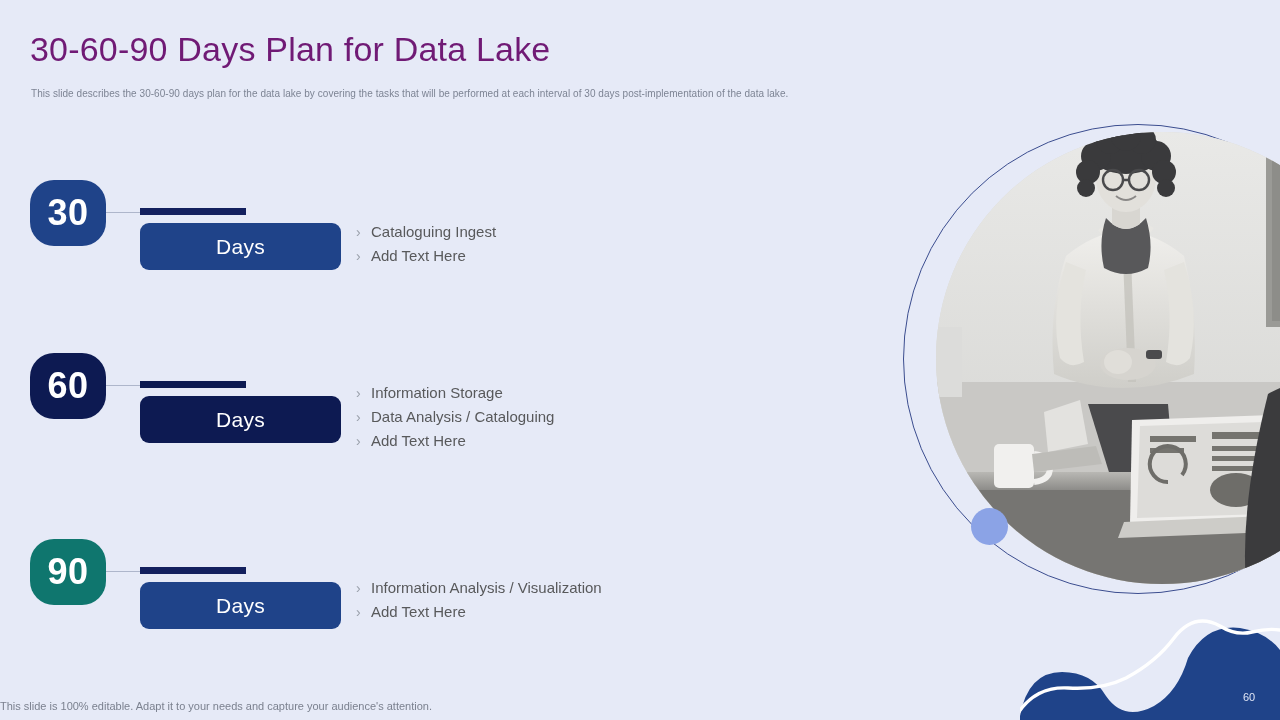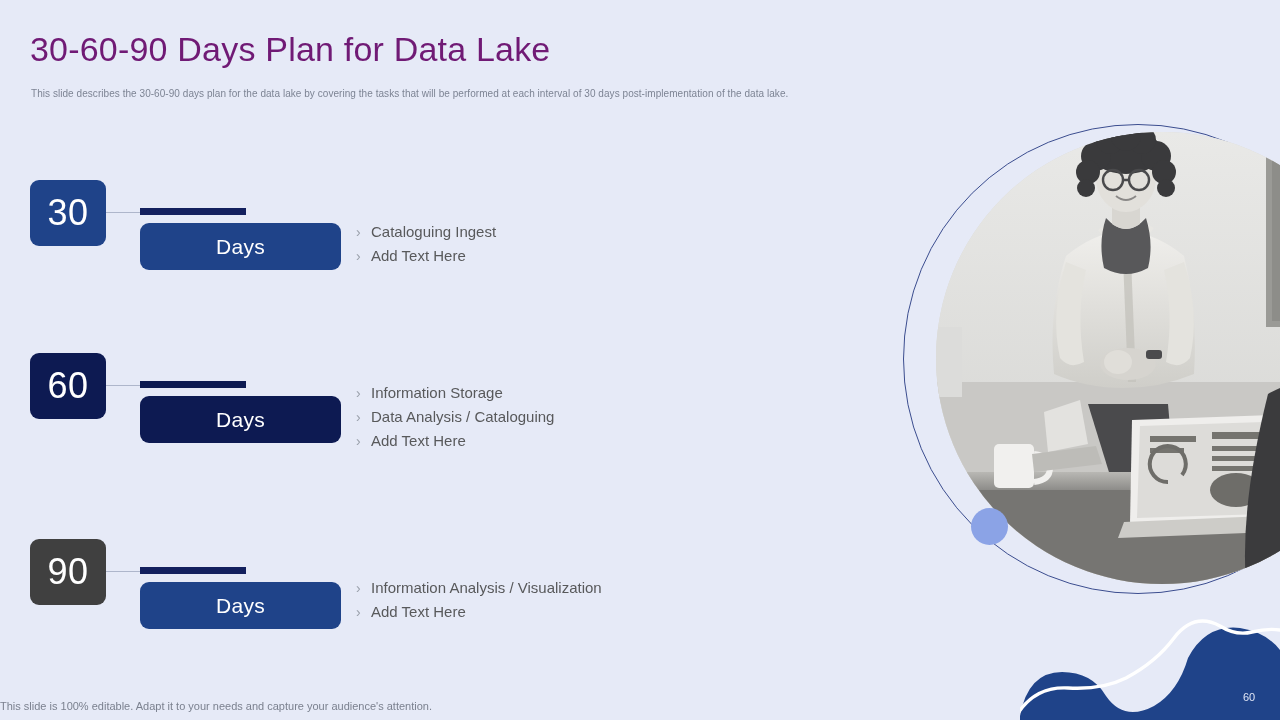--- a/index.html
+++ b/index.html
@@ -57,26 +57,26 @@
   .row-30 { top: 172px; }
   .row-60 { top: 345px; }
   .row-90 { top: 531px; }
 
   .num-badge {
     position: absolute;
     left: 30px;
     top: 8px;
     width: 76px;
     height: 66px;
-    border-radius: 9px;
+    border-radius: 24px;
     display: flex;
     align-items: center;
     justify-content: center;
     font-size: 36px;
-    font-weight: 400;
+    font-weight: 700;
     color: #ffffff;
     letter-spacing: 0.5px;
   }
 
   .connector {
     position: absolute;
     left: 106px;
     top: 40px;
     width: 40px;
     height: 1px;
@@ -234,21 +234,21 @@
         <span>Data Analysis / Cataloguing</span>
       </div>
       <div class="bullet">
         <span class="bullet-chev">›</span>
         <span>Add Text Here</span>
       </div>
     </div>
   </div>
 
   <div class="row row-90">
-    <div class="num-badge" style="background: #404040;">90</div>
+    <div class="num-badge" style="background: #0f766e;">90</div>
     <div class="connector"></div>
     <div class="top-bar" style="background: rgb(19, 32, 94);"></div>
     <div class="days-pill" style="background: rgb(31, 67, 137);">Days</div>
     <div class="bullets">
       <div class="bullet">
         <span class="bullet-chev">›</span>
         <span>Information Analysis / Visualization</span>
       </div>
       <div class="bullet">
         <span class="bullet-chev">›</span>

